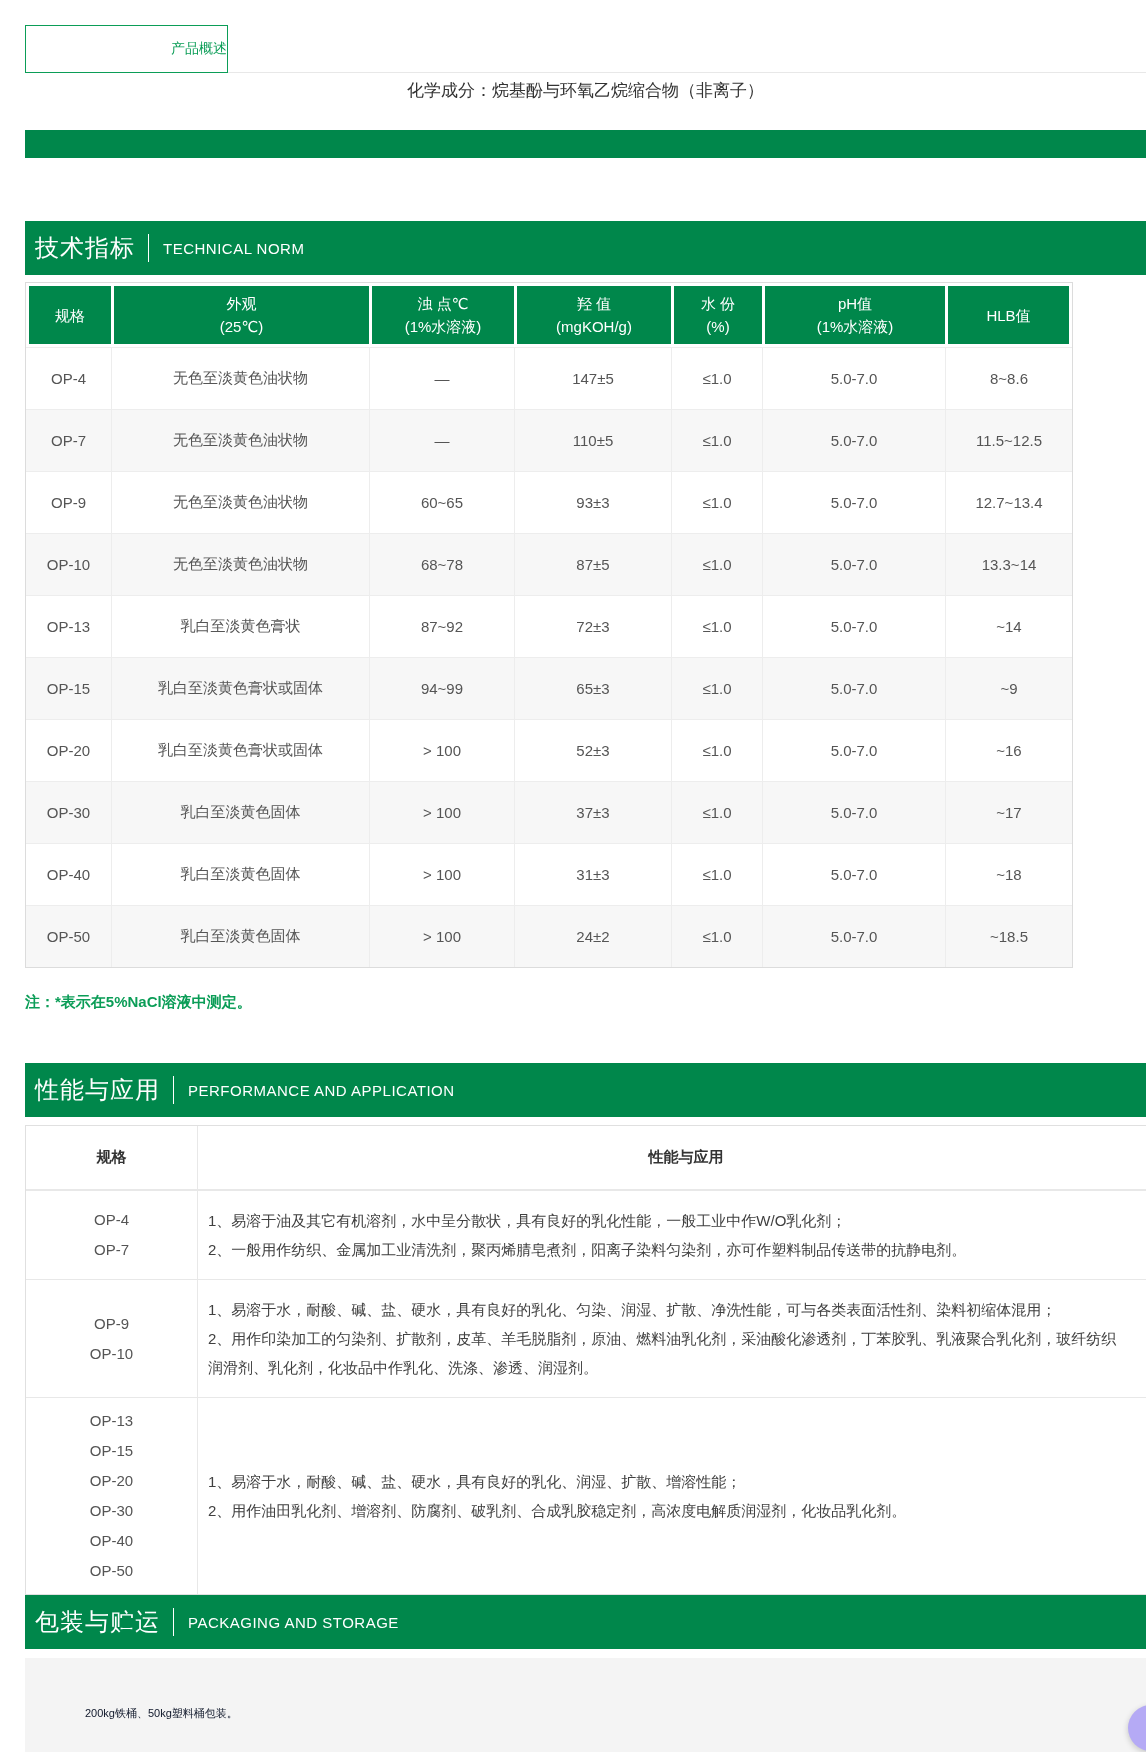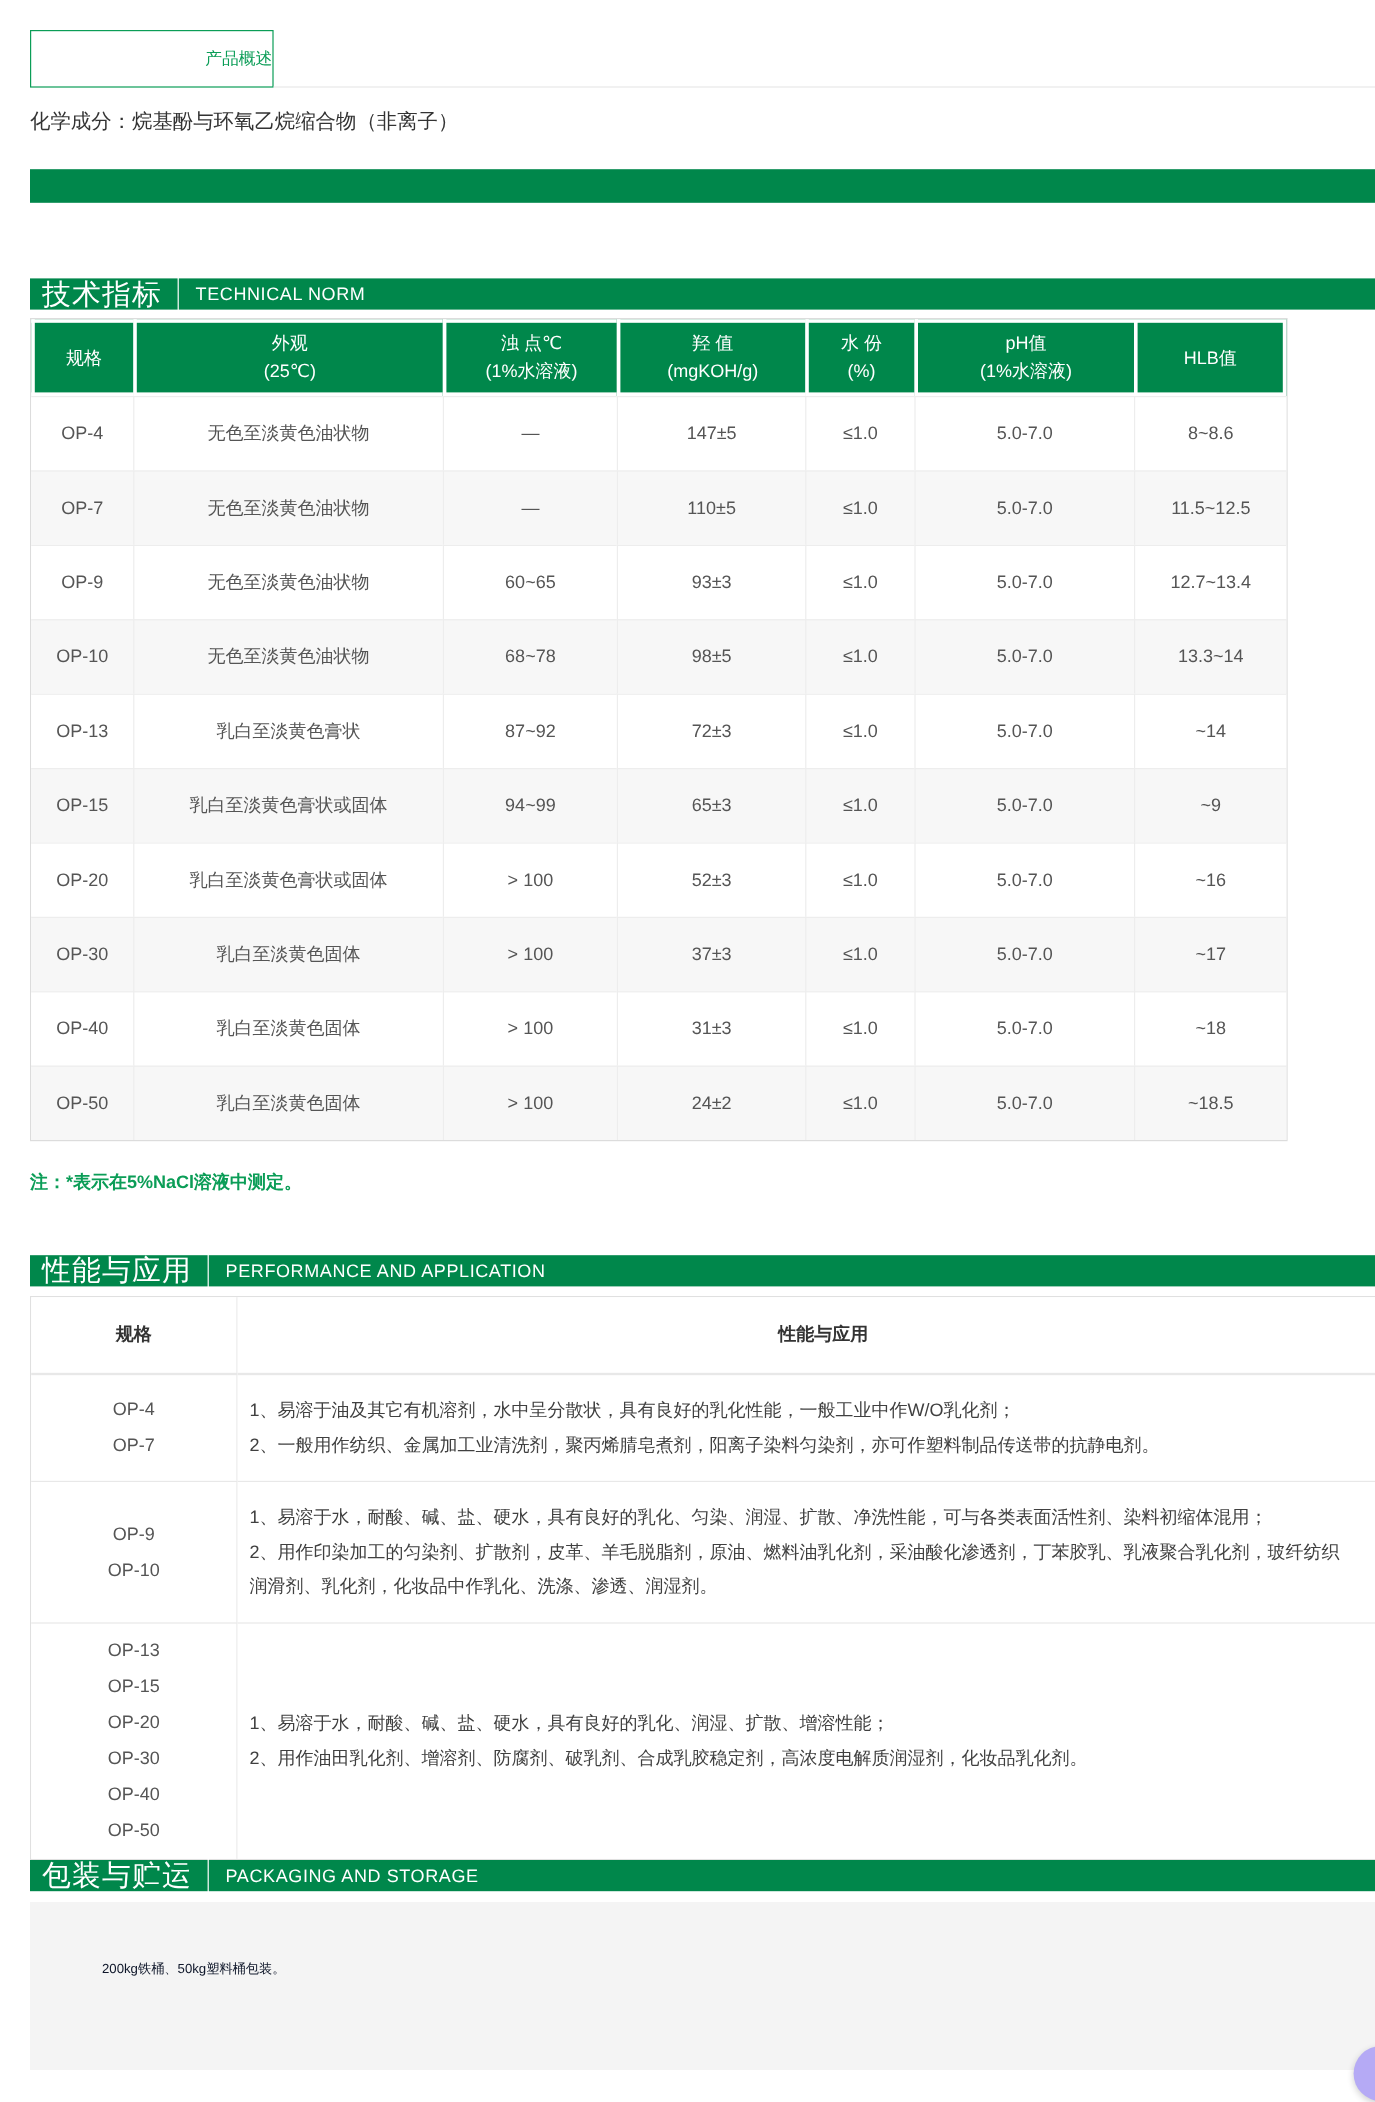--- a/index.html
+++ b/index.html
@@ -11,25 +11,25 @@
   }
   
   .tab-row{margin-top:25px;display:flex;height:48px;}
   .tab{
     width:201px;height:46px;border:1px solid #0B9D57;
     display:flex;align-items:center;justify-content:flex-end;
     color:#0B9D57;font-size:14px;cursor:pointer;background:#fff;
   }
   .tab-row-line{flex:1;align-self:flex-end;height:1px;background:#e8e8e8;}
   
-  .composition{margin-top:16px;font-size:17px;color:#333;line-height:26px;}
+  .composition{margin-top:5px;font-size:17px;color:#333;line-height:26px;text-align:center;}
   
   .top-band{margin-top:26px;height:28px;background:#00874B;}
   
-  .sec{height:26px;background:#00874B;display:flex;align-items:center;color:#fff;}
+  .sec{height:54px;background:#00874B;display:flex;align-items:center;color:#fff;}
   .sec-cn{font-size:24px;padding:0 13px 0 10px;letter-spacing:1px;}
   .sec-div{width:1px;height:28px;background:#ffffff;}
   .sec-en{font-size:15px;padding-left:14px;letter-spacing:0.5px;}
   .sec-tech{margin-top:63px;}
   .sec-perf{margin-top:51px;}
   .sec-pack{}
   
   table{border-collapse:separate;border-spacing:0;}
   .tech-table{margin-top:7px;width:1046px;table-layout:fixed;border:1px solid #dcdcdc;}
   .tech-table th{
@@ -157,21 +157,21 @@
         <td>60~65</td>
         <td>93±3</td>
         <td>≤1.0</td>
         <td>5.0-7.0</td>
         <td>12.7~13.4</td>
       </tr>
       <tr>
         <td>OP-10</td>
         <td>无色至淡黄色油状物</td>
         <td>68~78</td>
-        <td>98±5</td>
+        <td>87±5</td>
         <td>≤1.0</td>
         <td>5.0-7.0</td>
         <td>13.3~14</td>
       </tr>
       <tr>
         <td>OP-13</td>
         <td>乳白至淡黄色膏状</td>
         <td>87~92</td>
         <td>72±3</td>
         <td>≤1.0</td>

